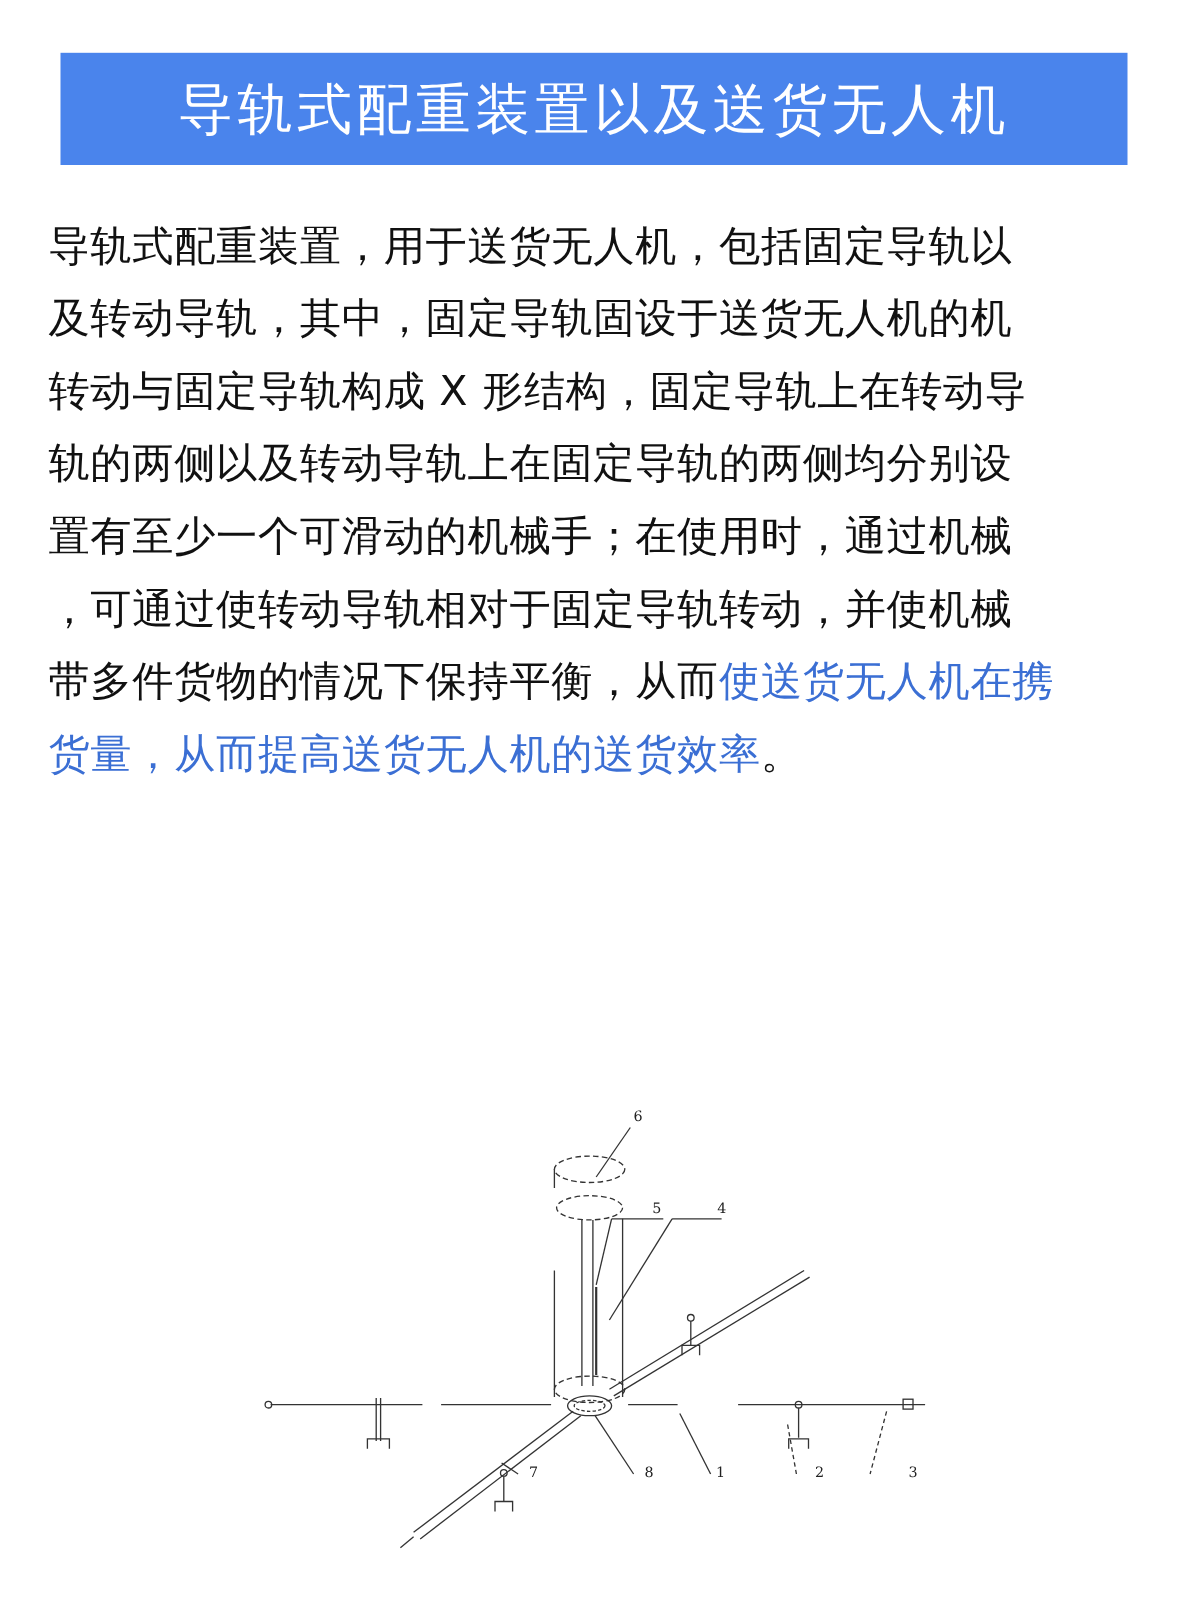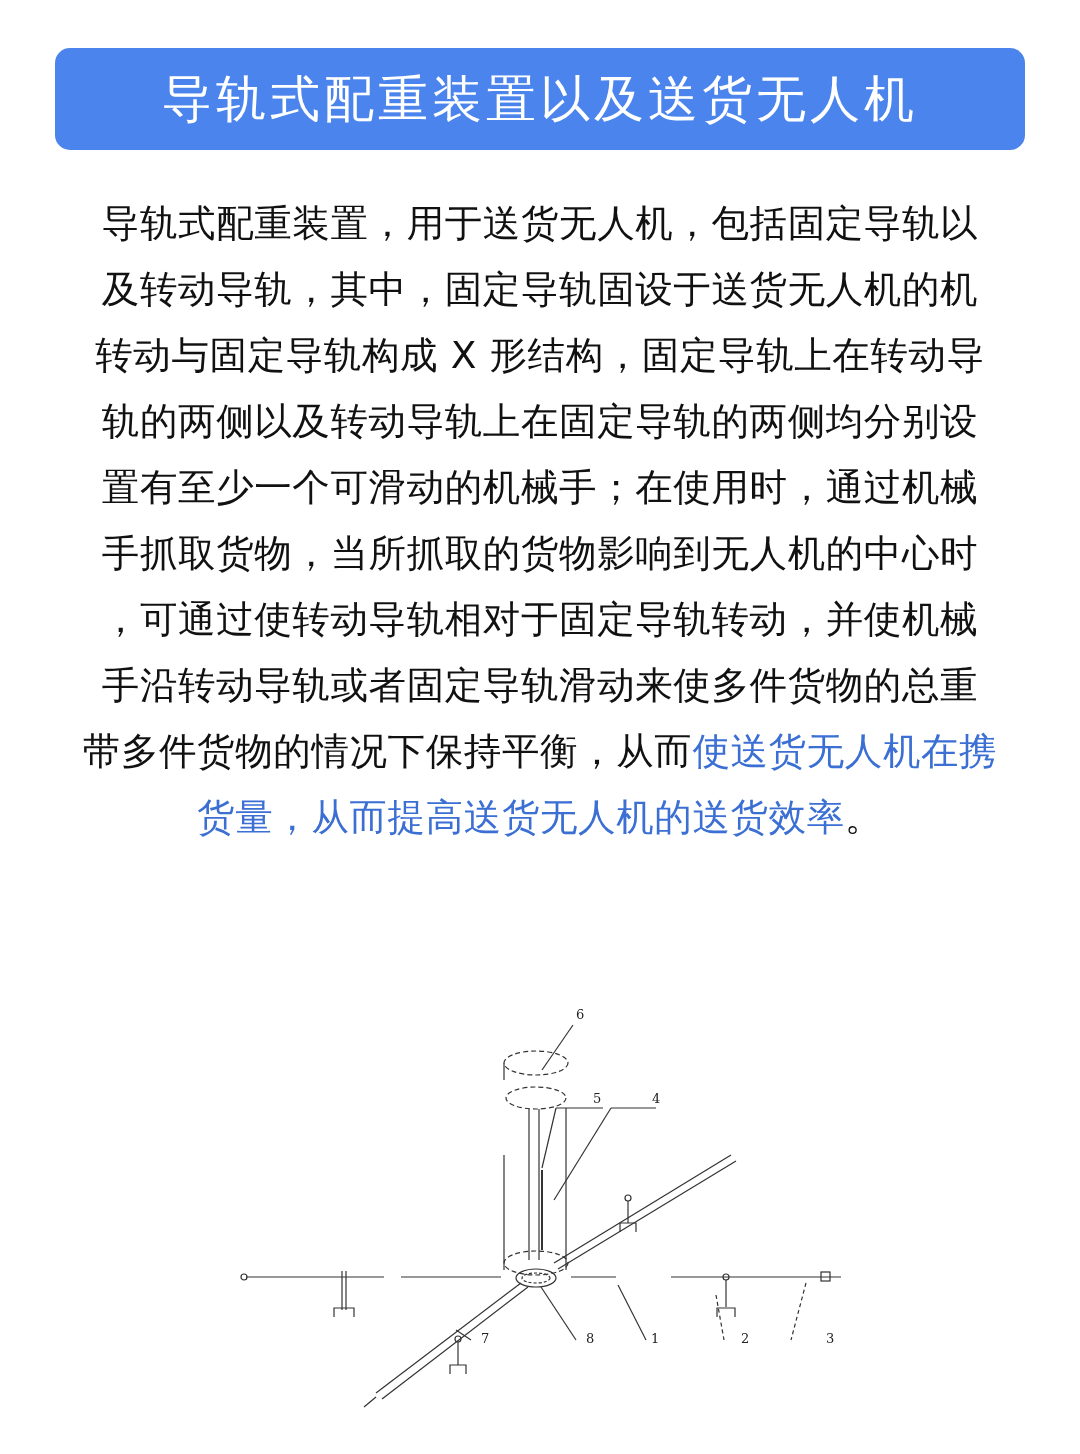--- a/index.html
+++ b/index.html
@@ -17,21 +17,20 @@
     .title-banner {
       position: absolute;
       left: 55px;
       top: 48px;
       width: 970px;
       height: 102px;
       background: #4a84ec;
       display: flex;
       align-items: center;
       justify-content: center;
-      border-radius: 15px;
     }
     .title-text {
       color: #ffffff;
       font-size: 50px;
       letter-spacing: 4px;
       font-weight: normal;
     }
     .body-text {
       position: absolute;
       left: 44px;
@@ -39,21 +38,20 @@
       width: 992px;
       font-size: 37.5px;
       line-height: 66px;
       color: #111111;
       letter-spacing: 0.6px;
     }
     .line {
       display: block;
       white-space: nowrap;
       height: 66px;
-      text-align: center;
     }
     .hl {
       color: #3b6fd4;
       margin-top: 36px;
     }
     .figure {
       position: absolute;
       left: 236px;
       top: 995px;
       width: 610px;
@@ -75,23 +73,21 @@
 <div class="title-banner">
   <span class="title-text">导轨式配重装置以及送货无人机</span>
 </div>
 
 <div class="body-text">
   <span class="line"><span>导轨式配重装置，用于送货无人机，包括固定导轨以</span></span>
   <span class="line"><span>及转动导轨，其中，固定导轨固设于送货无人机的机</span></span>
   <span class="line"><span>转动与固定导轨构成 X 形结构，固定导轨上在转动导</span></span>
   <span class="line"><span>轨的两侧以及转动导轨上在固定导轨的两侧均分别设</span></span>
   <span class="line"><span>置有至少一个可滑动的机械手；在使用时，通过机械</span></span>
-  <span class="line"><span>手抓取货物，当所抓取的货物影响到无人机的中心时</span></span>
   <span class="line"><span>，可通过使转动导轨相对于固定导轨转动，并使机械</span></span>
-  <span class="line"><span>手沿转动导轨或者固定导轨滑动来使多件货物的总重</span></span>
   <span class="line"><span>带多件货物的情况下保持平衡，从而</span><span class="hl">使送货无人机在携</span></span>
   <span class="line"><span class="hl">货量，从而提高送货无人机的送货效率</span><span>。</span></span>
 </div>
 
 <div class="figure">
   <svg viewBox="0 0 610 420" xmlns="http://www.w3.org/2000/svg">
     <g stroke="#333" stroke-width="1.2" fill="none">
 
       <ellipse cx="300" cy="68" rx="32" ry="12" stroke-dasharray="5,3"></ellipse>
       <line x1="268" y1="68" x2="268" y2="85"></line>

